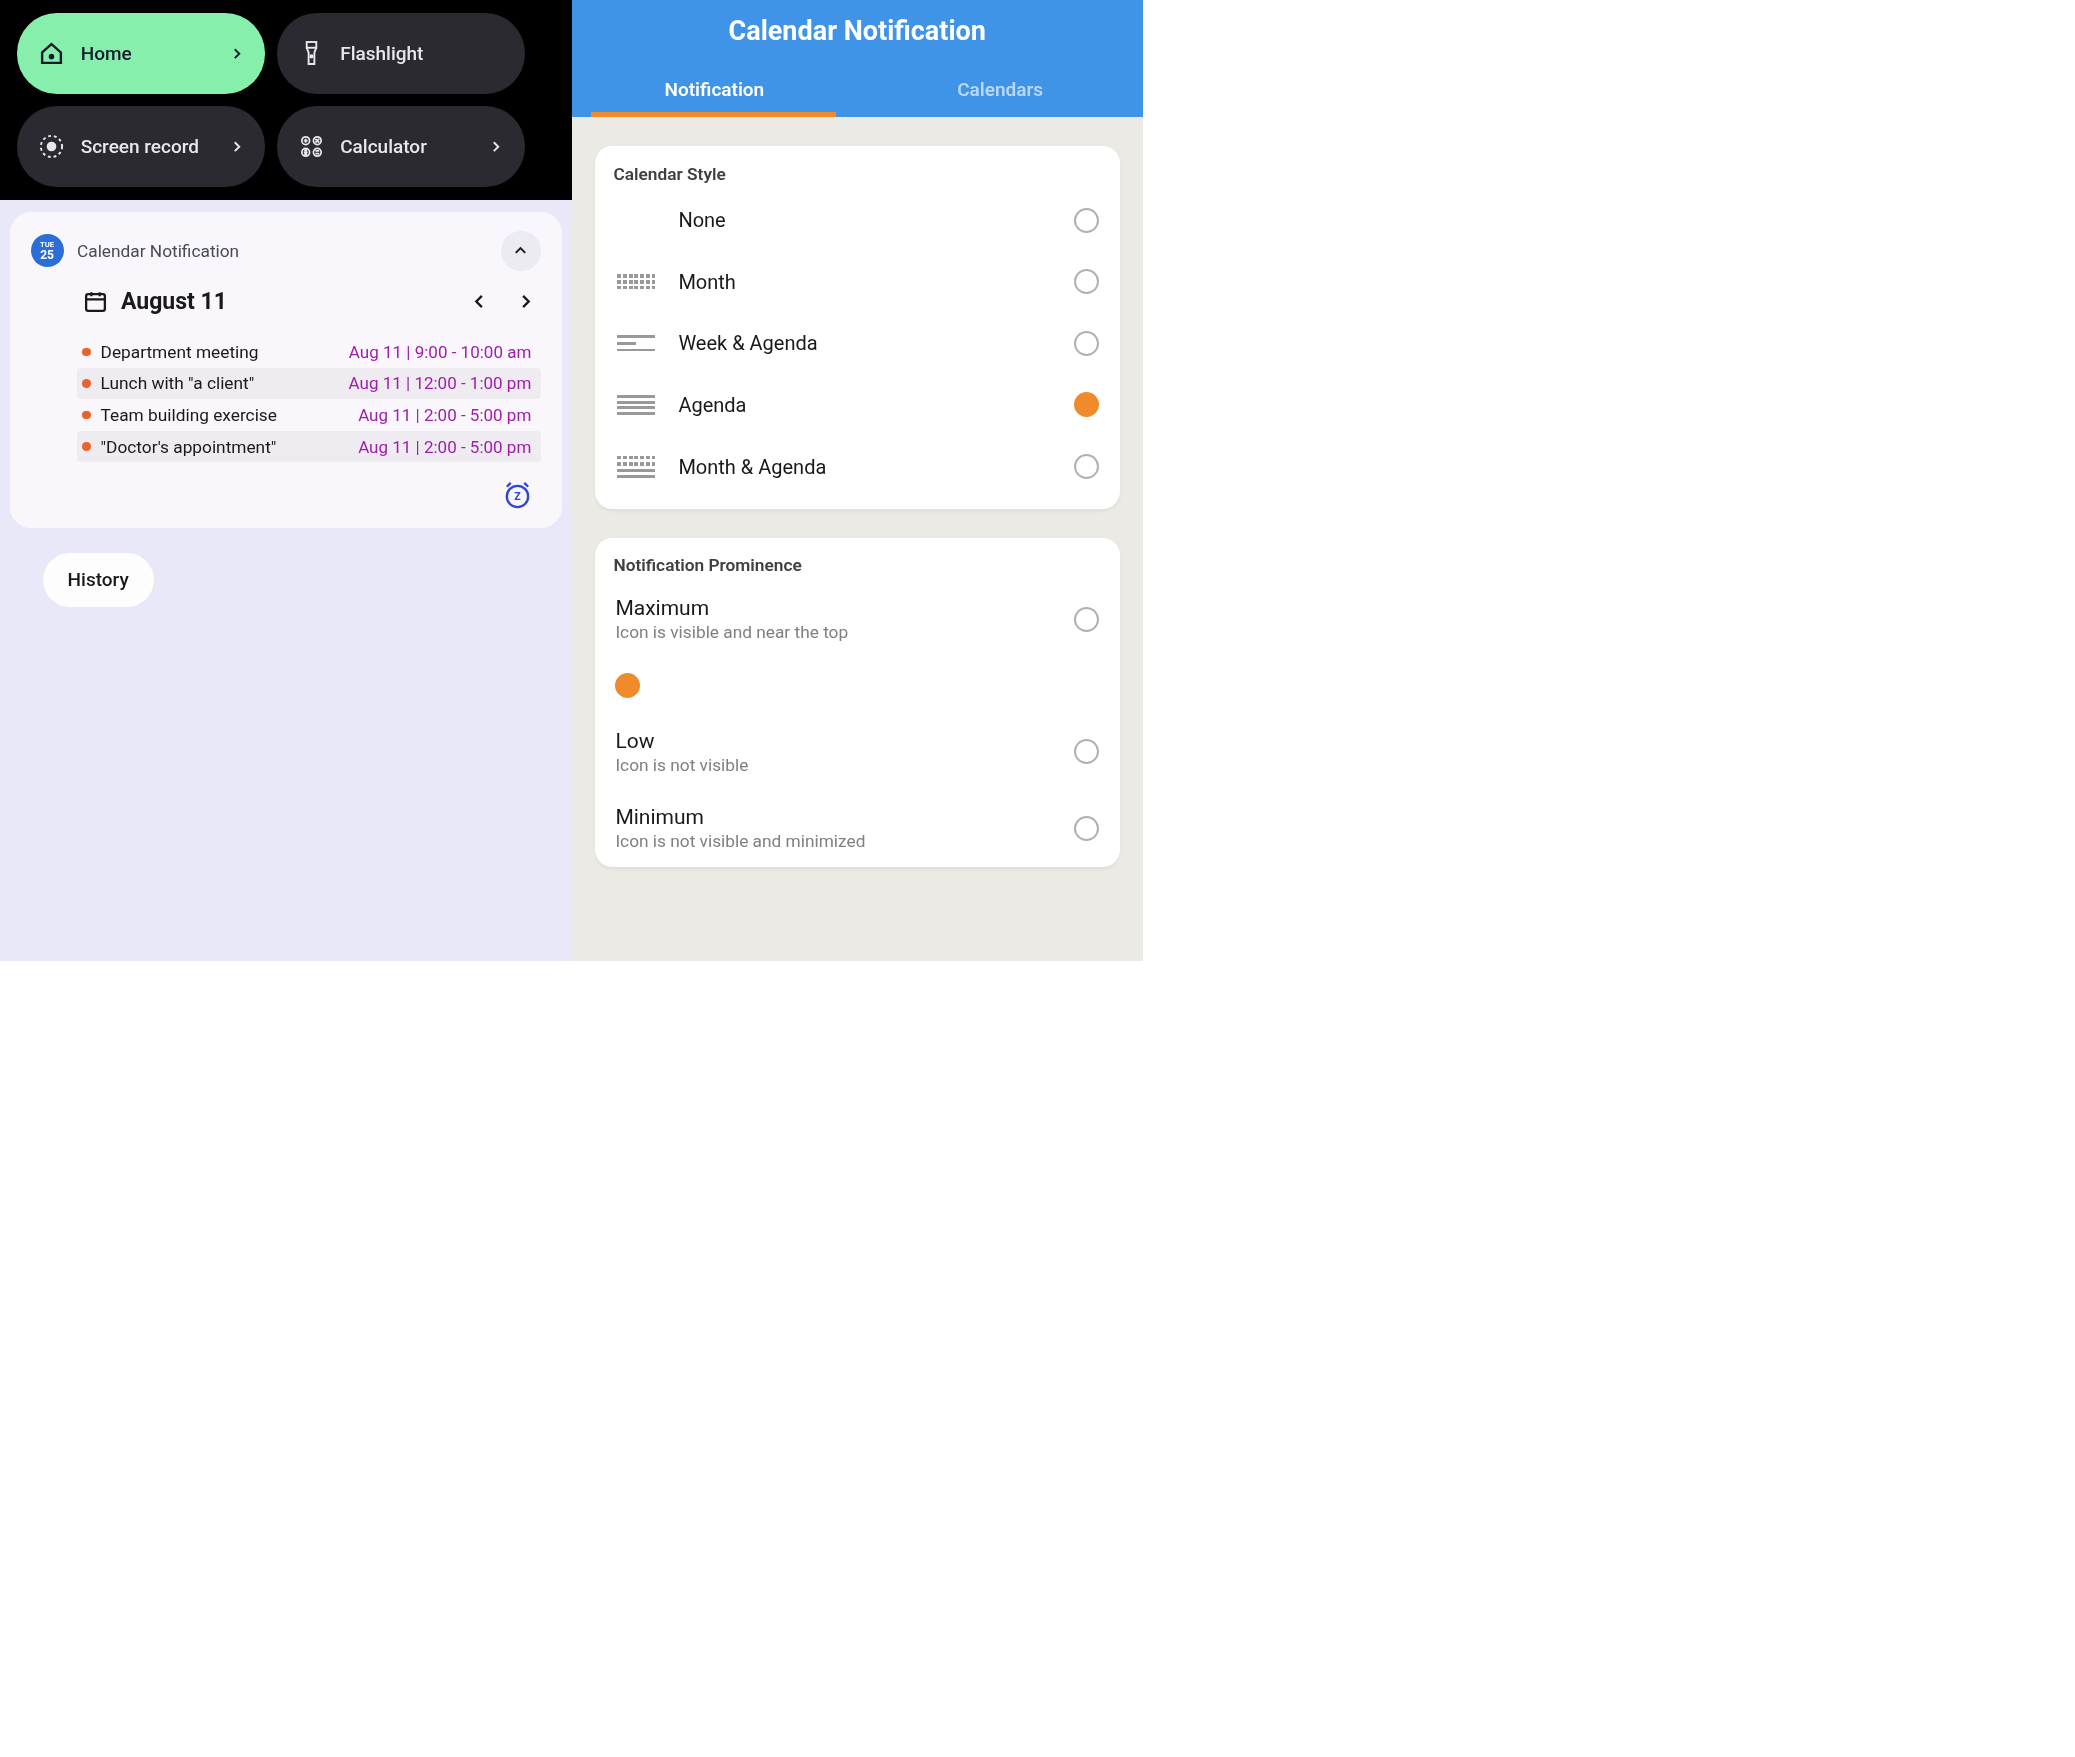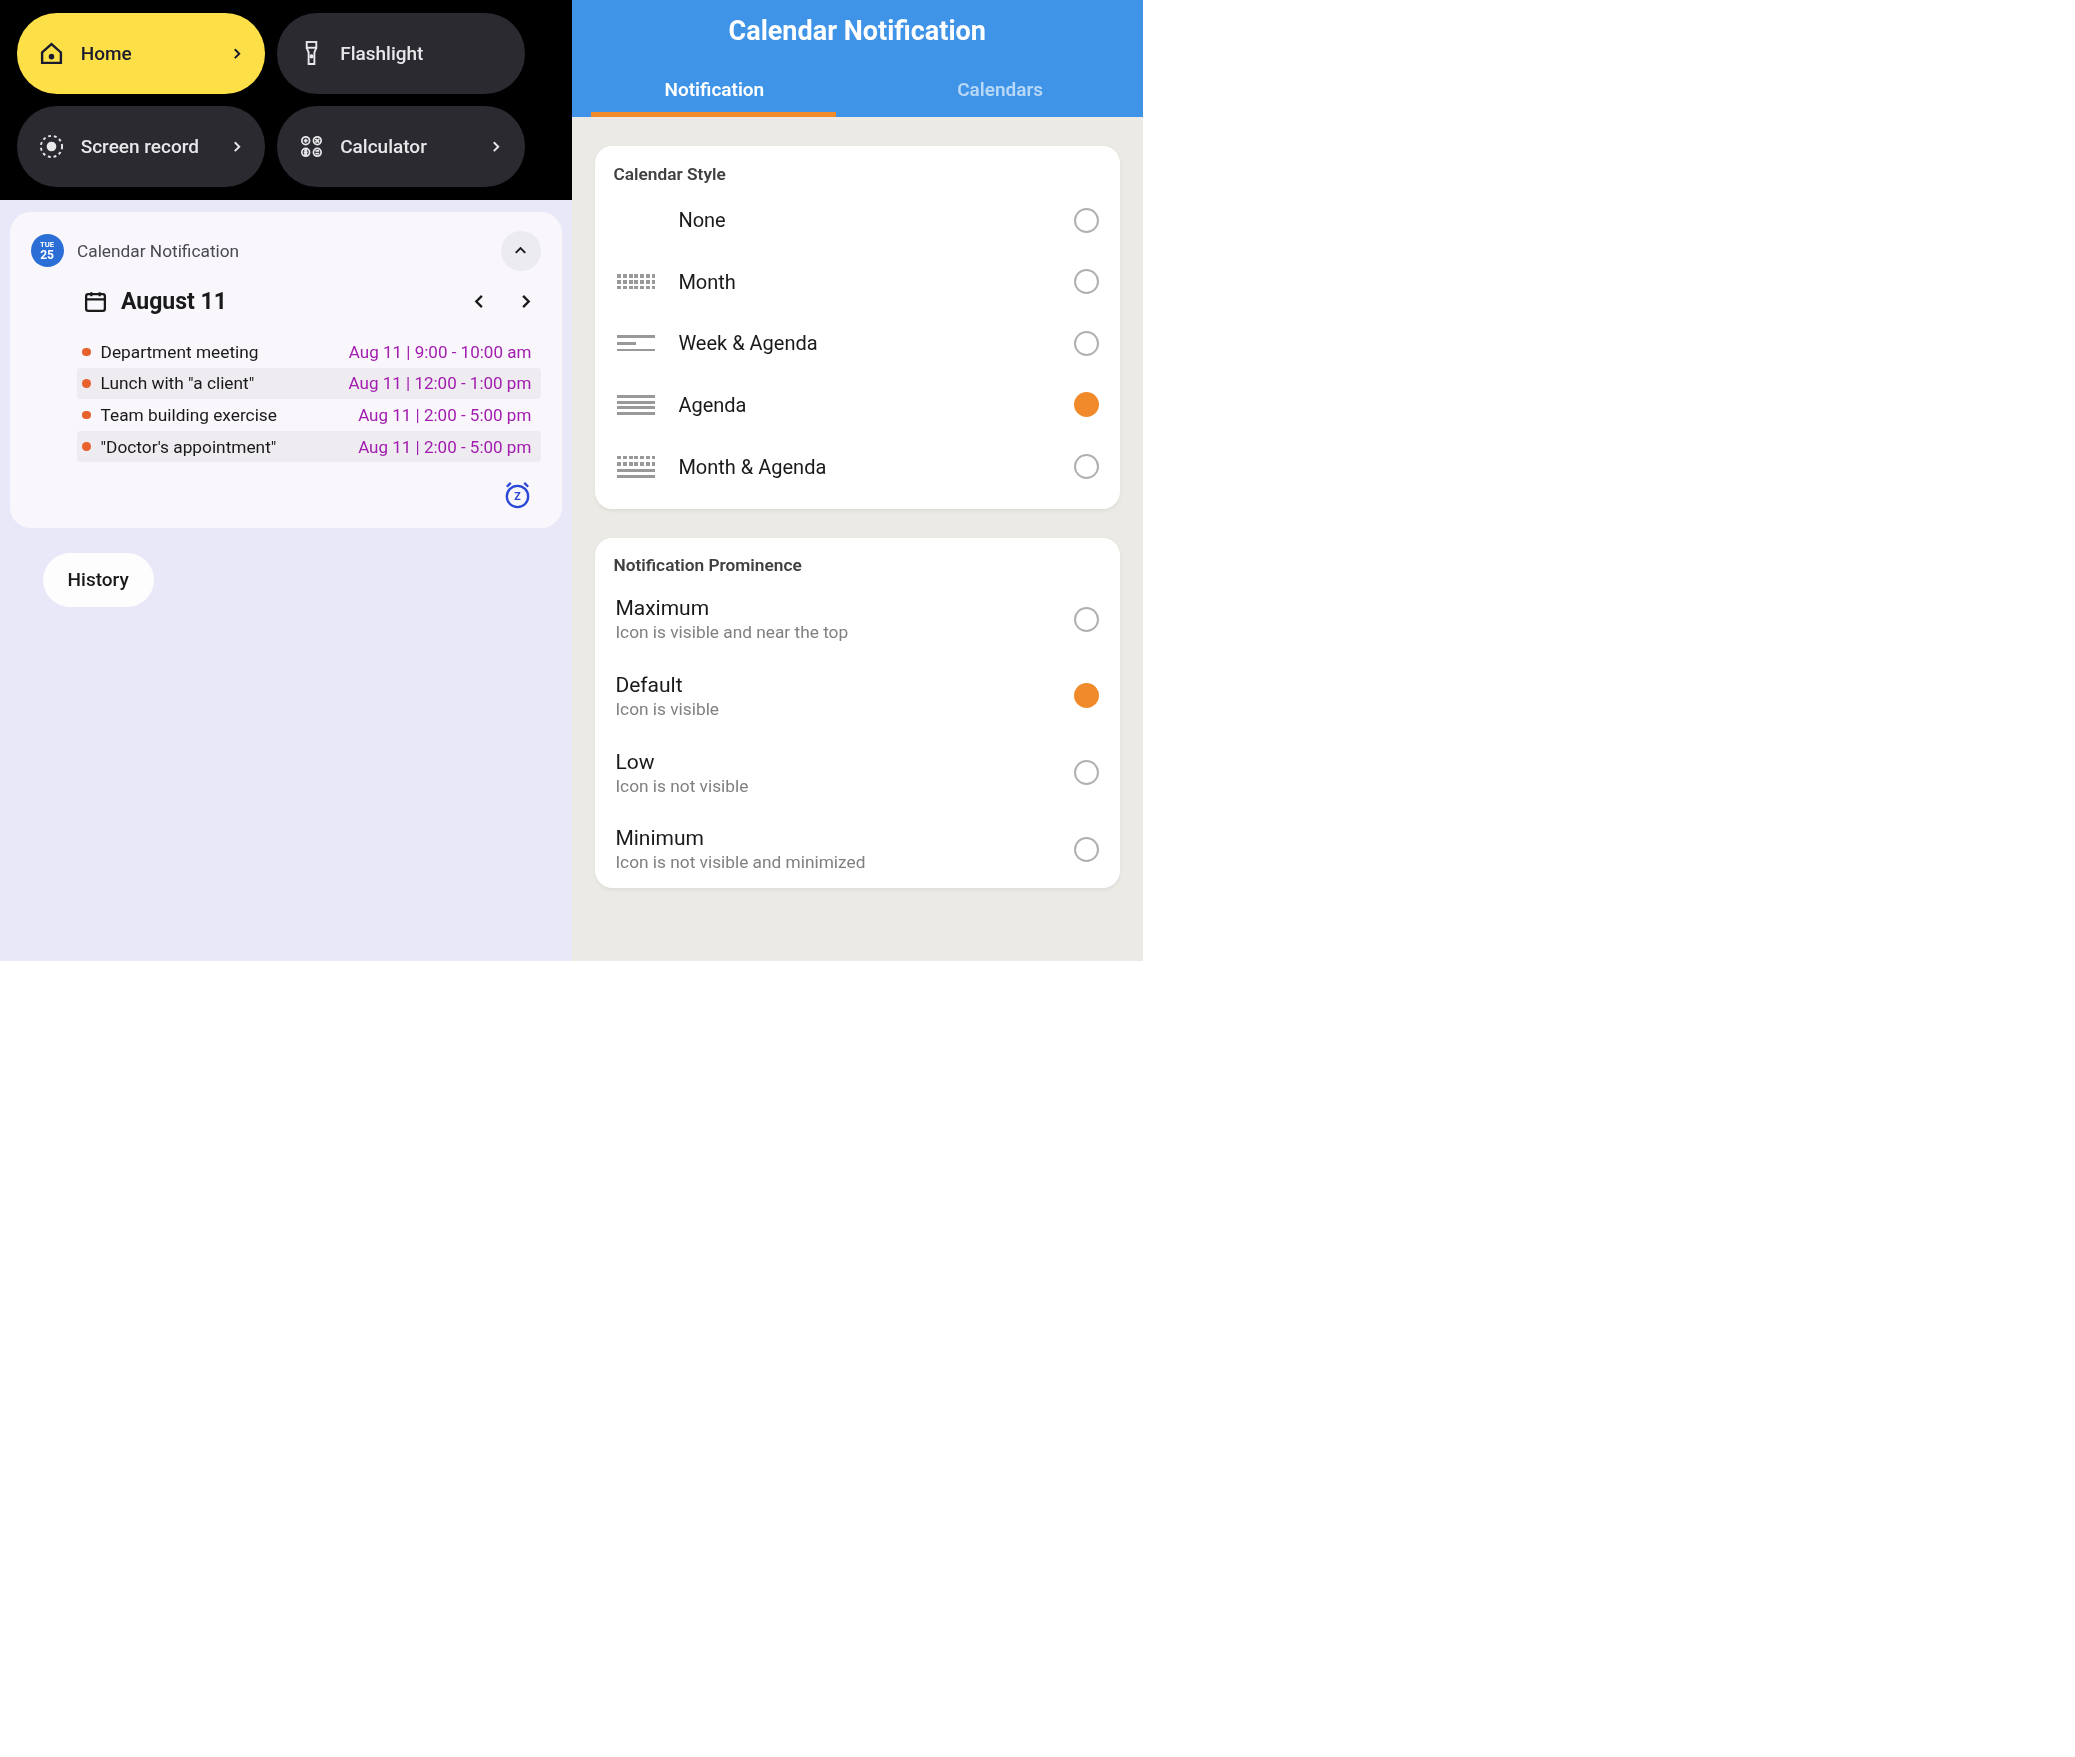--- a/index.html
+++ b/index.html
@@ -41,21 +41,21 @@
     width: 27px;
     height: 27px;
     display: flex;
     align-items: center;
     justify-content: center;
   }
   .pill .chev {
     margin-left: auto;
   }
   .pill.light {
-    background: #fde047;
+    background: #86efac;
     color: #1a1a2e;
   }
   .pill.dark {
     background: #2a2a30;
     color: #e8e8ea;
   }
 
   .notif-area {
     background: #e8e8f8;
     padding: 11.5px 9.6px;
@@ -551,24 +551,20 @@
       <div class="section-title">Notification Prominence</div>
       <div id="prom-options">
           <div class="prom-row">
             <div class="opt-text">
       <div class="prom-title">Maximum</div>
       <div class="opt-sub">Icon is visible and near the top</div>
     </div>
     <div class="radio "></div>
           </div>
           <div class="prom-row">
-            <div class="opt-text">
-      <div class="prom-title">Default</div>
-      <div class="opt-sub">Icon is visible</div>
-    </div>
     <div class="radio checked"></div>
           </div>
           <div class="prom-row">
             <div class="opt-text">
       <div class="prom-title">Low</div>
       <div class="opt-sub">Icon is not visible</div>
     </div>
     <div class="radio "></div>
           </div>
           <div class="prom-row">

